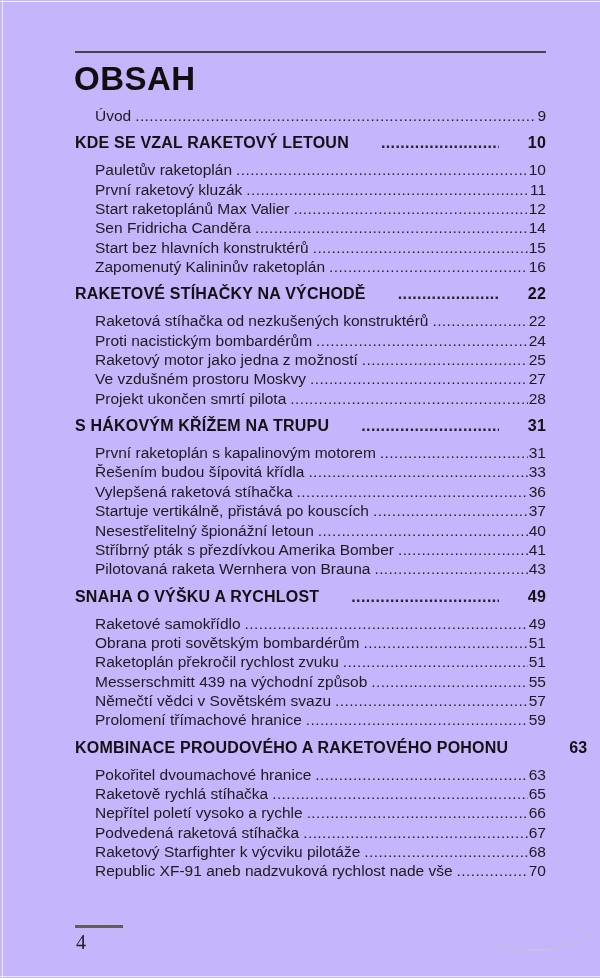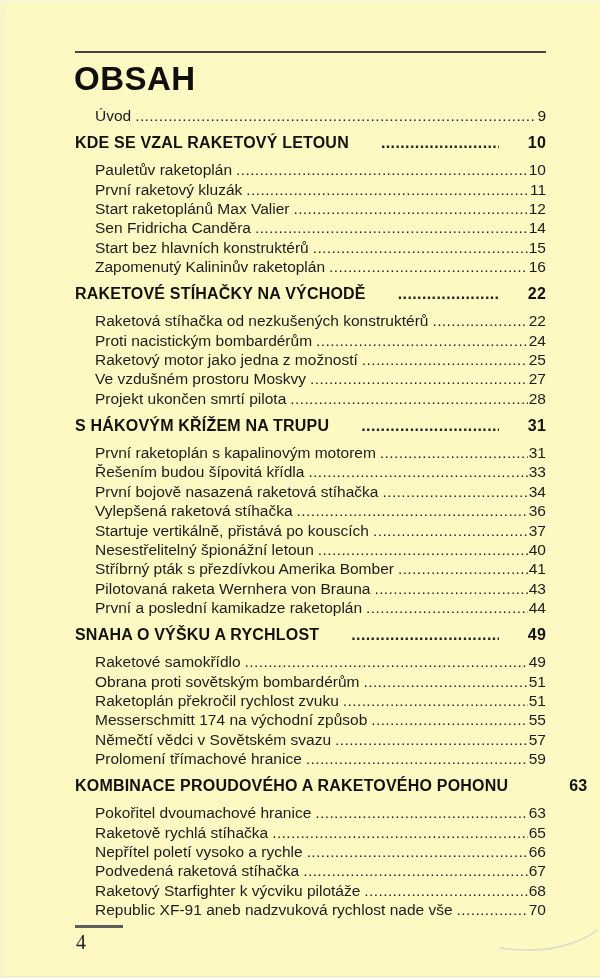--- a/index.html
+++ b/index.html
@@ -8,21 +8,21 @@
     width: 600px;
     height: 978px;
     overflow: hidden;
     background: #ffffff;
   }
   .page {
     position: absolute;
     inset: 0;
     width: 600px;
     height: 978px;
-    background: #fef9c3;
+    background: #c4b5fd;
     font-family: "Liberation Sans", sans-serif;
     color: #1c1c1c;
   }
   
   .edge-left {
     position: absolute; left: 2px; top: 0; bottom: 0;
     width: 1px; background: #ededf1;
   }
   .edge-top {
     position: absolute; left: 0; right: 0; top: 1px;
@@ -194,25 +194,20 @@
         <span class="label">První raketoplán s kapalinovým motorem</span>
         <span class="dots"></span>
         <span class="pg">31</span>
       </div>
       <div class="row item">
         <span class="label">Řešením budou šípovitá křídla</span>
         <span class="dots"></span>
         <span class="pg">33</span>
       </div>
       <div class="row item">
-        <span class="label">První bojově nasazená raketová stíhačka</span>
-        <span class="dots"></span>
-        <span class="pg">34</span>
-      </div>
-      <div class="row item">
         <span class="label">Vylepšená raketová stíhačka</span>
         <span class="dots"></span>
         <span class="pg">36</span>
       </div>
       <div class="row item">
         <span class="label">Startuje vertikálně, přistává po kouscích</span>
         <span class="dots"></span>
         <span class="pg">37</span>
       </div>
       <div class="row item">
@@ -223,25 +218,20 @@
       <div class="row item">
         <span class="label">Stříbrný pták s přezdívkou Amerika Bomber</span>
         <span class="dots"></span>
         <span class="pg">41</span>
       </div>
       <div class="row item">
         <span class="label">Pilotovaná raketa Wernhera von Brauna</span>
         <span class="dots"></span>
         <span class="pg">43</span>
       </div>
-      <div class="row item">
-        <span class="label">První a poslední kamikadze raketoplán</span>
-        <span class="dots"></span>
-        <span class="pg">44</span>
-      </div>
       <div class="row section">
         <span class="label">SNAHA O VÝŠKU A RYCHLOST</span>
         <span class="dots"></span>
         <span class="pg">49</span>
       </div>
       <div class="row item">
         <span class="label">Raketové samokřídlo</span>
         <span class="dots"></span>
         <span class="pg">49</span>
       </div>
@@ -249,21 +239,21 @@
         <span class="label">Obrana proti sovětským bombardérům</span>
         <span class="dots"></span>
         <span class="pg">51</span>
       </div>
       <div class="row item">
         <span class="label">Raketoplán překročil rychlost zvuku</span>
         <span class="dots"></span>
         <span class="pg">51</span>
       </div>
       <div class="row item">
-        <span class="label">Messerschmitt 174 na východní způsob</span>
+        <span class="label">Messerschmitt 439 na východní způsob</span>
         <span class="dots"></span>
         <span class="pg">55</span>
       </div>
       <div class="row item">
         <span class="label">Němečtí vědci v Sovětském svazu</span>
         <span class="dots"></span>
         <span class="pg">57</span>
       </div>
       <div class="row item">
         <span class="label">Prolomení třímachové hranice</span>

